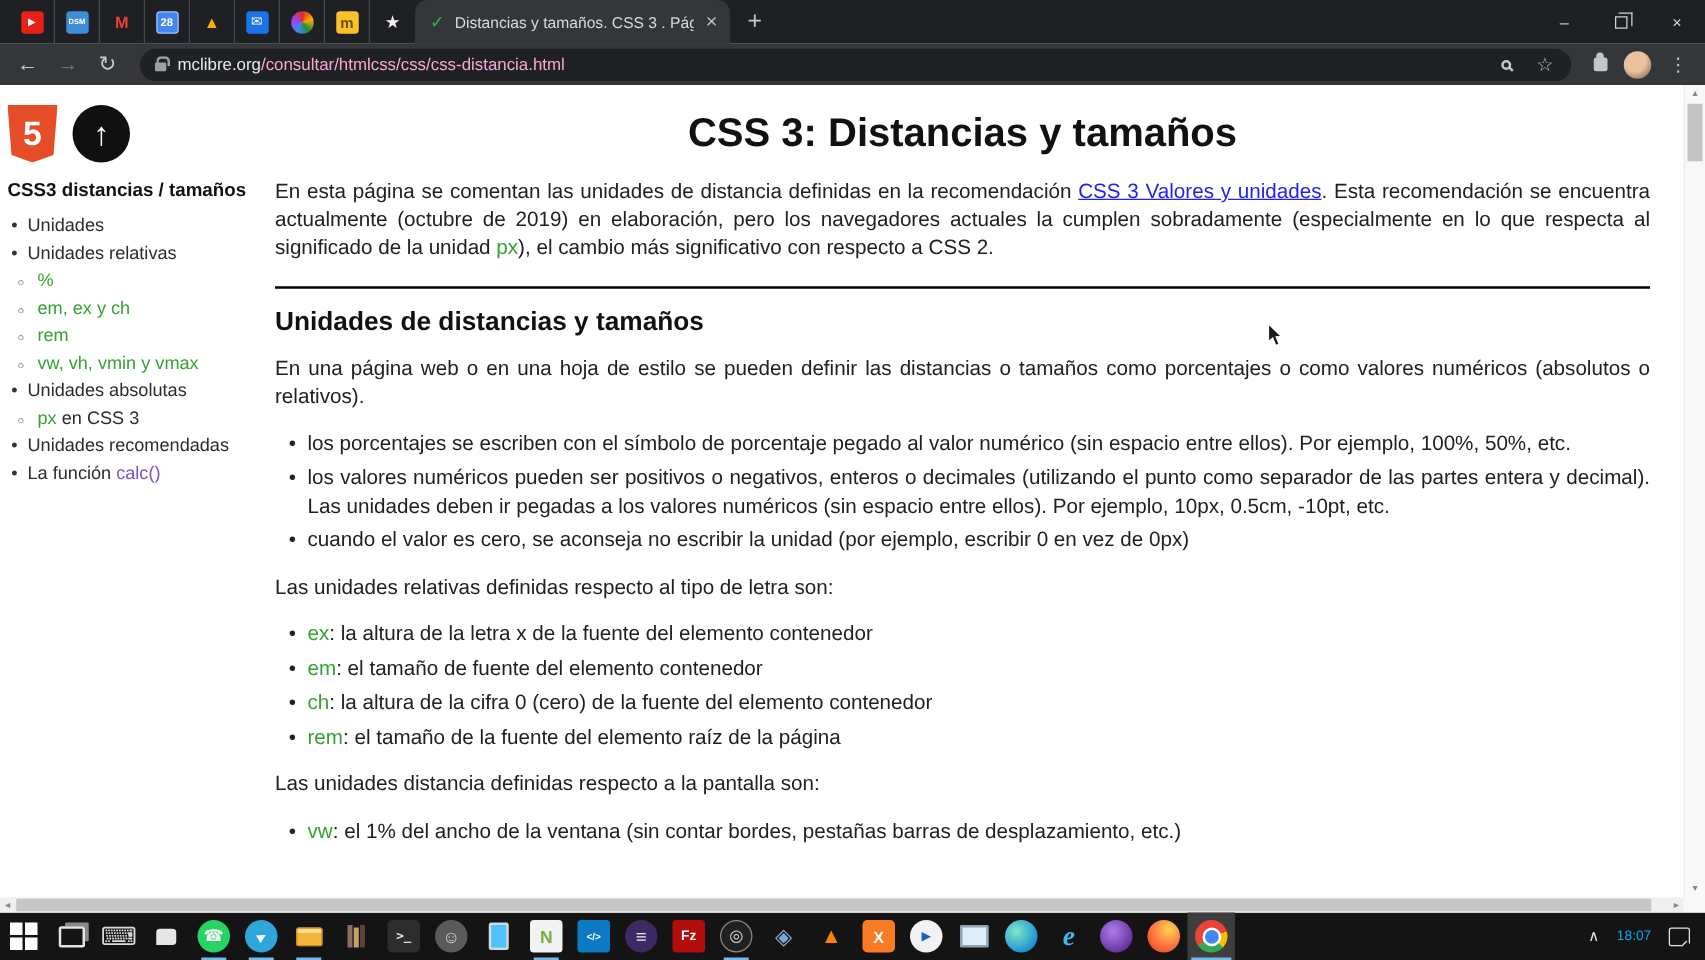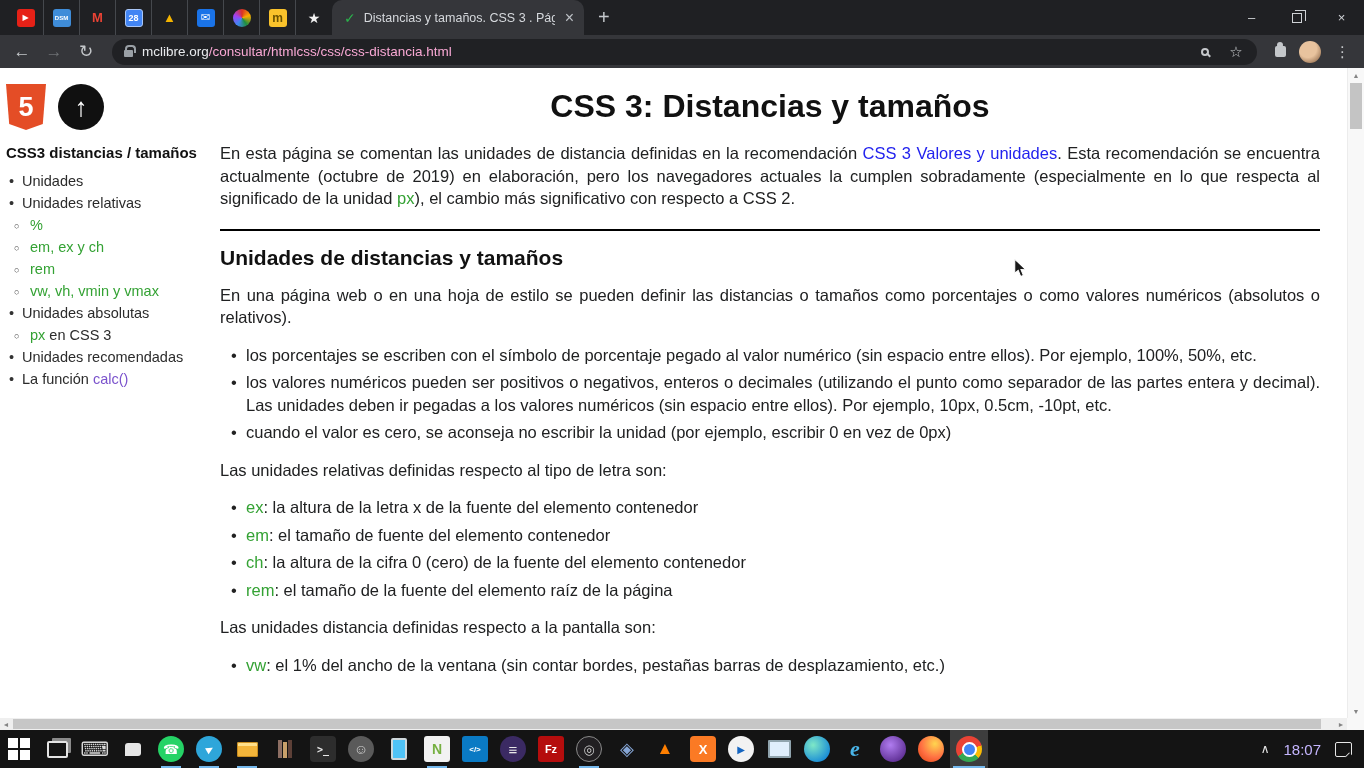--- a/index.html
+++ b/index.html
@@ -82,21 +82,21 @@
   .main { margin:0 44px 0 220px; }
   .main h1 { text-align:center; font-size:32px; font-weight:bold; color:#111; margin:20px 0 17px; }
   .main p { font-size:16.5px; line-height:22.5px; text-align:justify; margin:0 0 15px; }
   .main hr { border:none; border-top:2px solid #000; margin:19px 0 15px; }
   .main h2 { font-size:21px; font-weight:bold; color:#111; margin:0 0 14px; }
   .main ul { list-style:none; padding-left:26px; margin:0 0 15px; }
   .main li { position:relative; font-size:16.5px; line-height:22.5px; text-align:justify;
     margin-bottom:5px; }
   .main li::before { content:"•"; position:absolute; left:-15px; color:#222; }
   .green-link { color:#34a234; }
-  .blue-link { color:#2222ee; }
+  .blue-link { color:#2222ee; text-decoration:underline; }
 
   
   .vscroll { position:absolute; top:0; right:0; width:17px; height:650px; background:#f8f8f8;
     border-left:1px solid #ececec; }
   .sarrow { position:absolute; left:0; width:16px; height:14px; display:flex; align-items:center;
     justify-content:center; font-size:7px; color:#858585; }
   .vthumb { position:absolute; top:15px; left:2px; width:12px; height:46px; background:#c4c4c4; }
   .hscroll { position:absolute; bottom:0; left:0; width:1347px; height:12px; background:#efefef; }
   .harrow { position:absolute; top:0; width:12px; height:12px; display:flex; align-items:center;
     justify-content:center; font-size:7px; color:#858585; }
@@ -148,21 +148,21 @@
   .i-system-monitor::before { content:""; width:19px; height:14px; background:#dfeefc; border:2px solid #90a4ae; border-radius:1px; }
   .i-globe-app { border-radius:50%; background:radial-gradient(circle at 35% 35%, #7ee8c7, #1b8ed6 75%); }
   .i-internet-explorer::before { content:"e"; color:#49b4e8; font:italic bold 22px "Liberation Serif",serif; }
   .i-purple-app { border-radius:50%; background:radial-gradient(circle at 40% 35%, #b07cf0, #5c2d91 80%); }
   .i-firefox { border-radius:50%; background:radial-gradient(circle at 65% 30%, #ffd54f, #ff7043 55%, #e64a19 90%); }
   .i-chrome { border-radius:50%; position:relative;
     background:conic-gradient(from -45deg, #ea4335 0 33%, #fbbc04 33% 50%, #34a853 50% 78%, #ea4335 78% 100%); }
   .i-chrome::before { content:""; width:11px; height:11px; border-radius:50%; background:#4285f4; border:2.5px solid #fff; }
   .tray { margin-left:auto; display:flex; align-items:center; gap:14px; padding-right:12px; }
   .tray-chevron { color:#e6e6e6; font-size:12px; }
-  .tray-clock { color:#c4b5fd; font-size:15px; }
+  .tray-clock { color:#0ea5e9; font-size:11px; }
   .i-action { width:17px; height:15px; border:1.6px solid #e6e6e6; border-radius:2px; position:relative; }
   .i-action::after { content:""; position:absolute; right:-2px; bottom:-4px; width:6px; height:6px;
     background:#141414; border-left:1.6px solid #e6e6e6; transform:rotate(45deg); }
 </style>
 </head>
 <body>
 
 <div class="tabstrip">
   <div class="pinned-wrap" id="pinned-tabs">
       <div class="pinned-tab">

